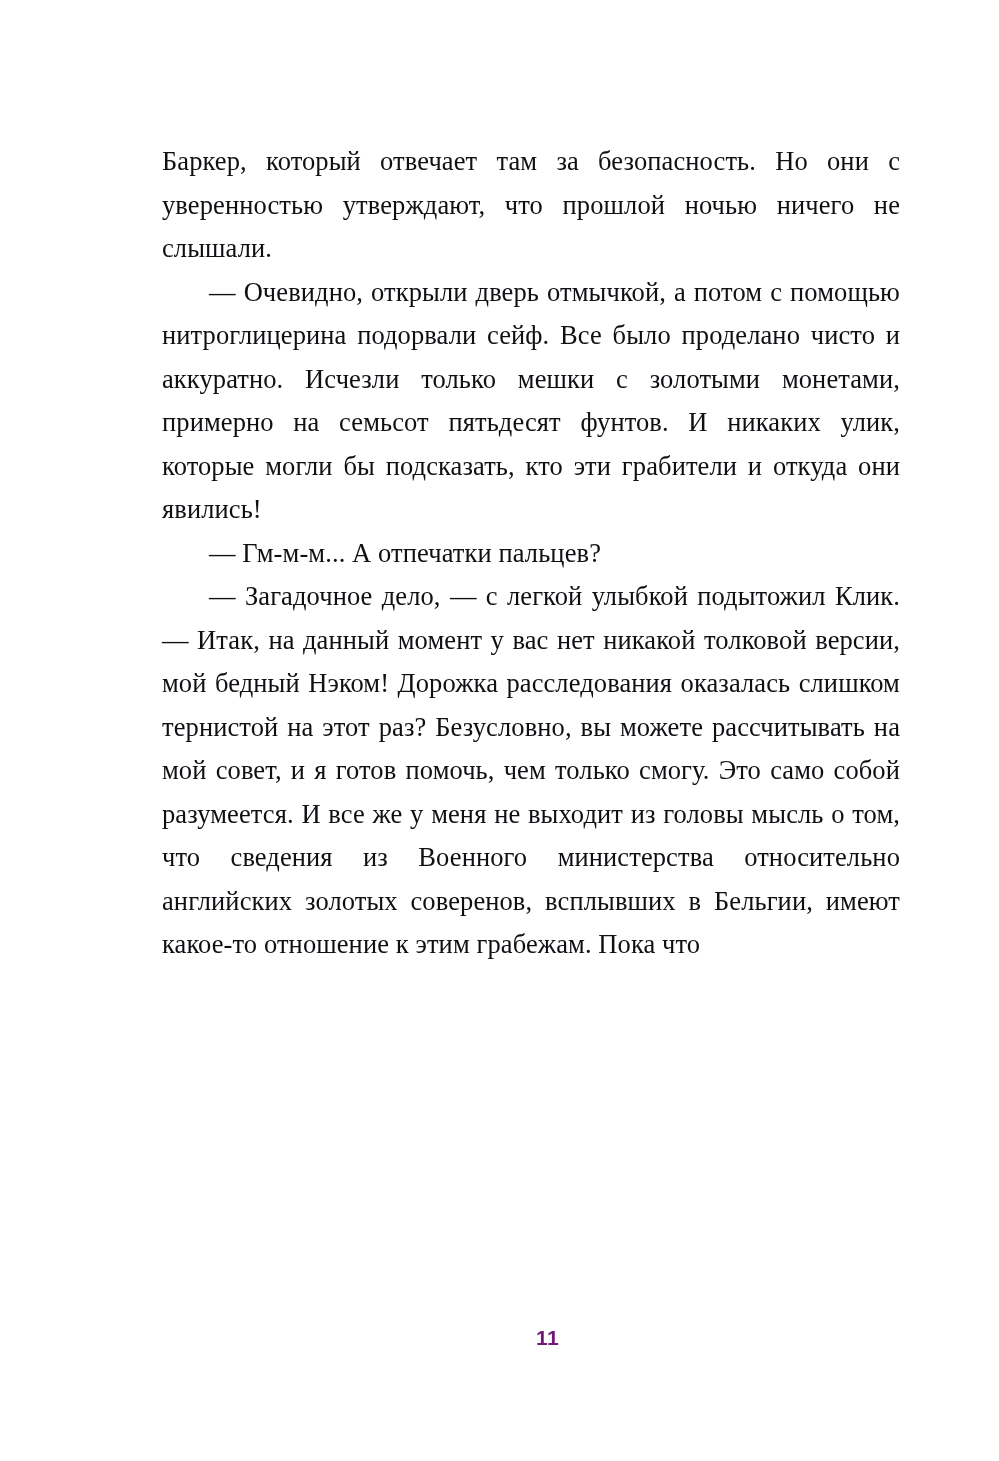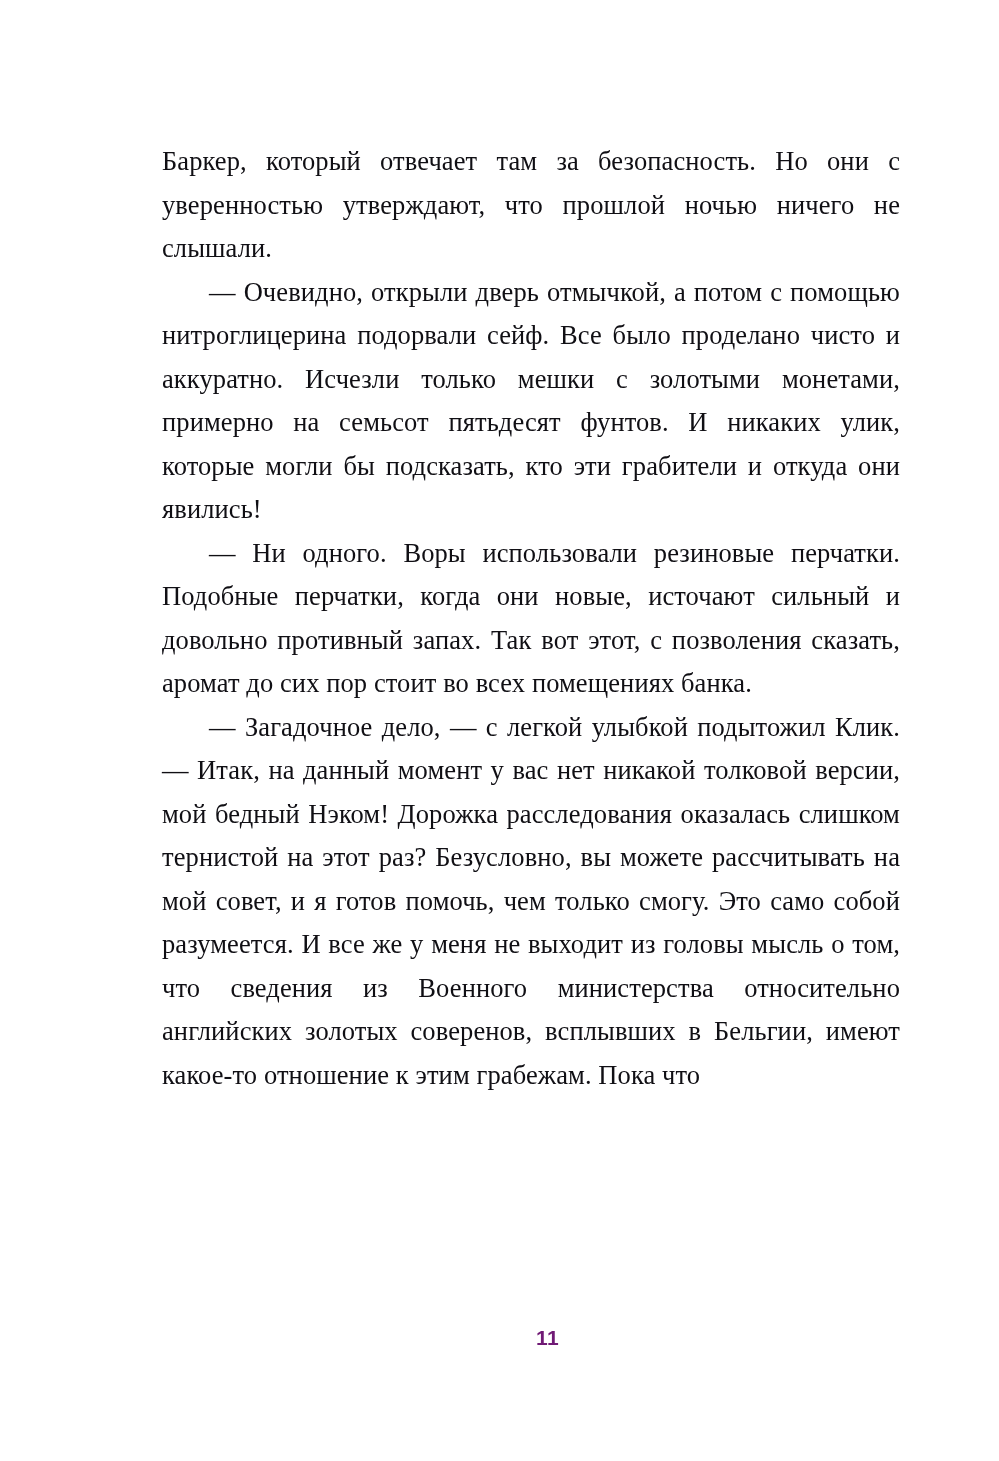--- a/index.html
+++ b/index.html
@@ -57,19 +57,19 @@
   }
 </style>
 </head>
 <body>
 
 <div class="page">
 
   <div class="text-block">
     <p class="para">Баркер, который отвечает там за безопасность. Но они с уверенностью утверждают, что прошлой ночью ничего не слышали.</p>
     <p class="para indent">— Очевидно, открыли дверь отмычкой, а потом с помощью нитроглицерина подорвали сейф. Все было проделано чисто и аккуратно. Исчезли только мешки с золотыми монетами, примерно на семьсот пятьдесят фунтов. И никаких улик, которые могли бы подсказать, кто эти грабители и откуда они явились!</p>
-    <p class="para indent">— Ни одного. Воры использовали резиновые перчатки. Подобные перчатки, когда они новые, источают сильный и довольно противный запах. Так вот этот, с позволения сказать, аромат до сих пор стоит во всех помещениях банка.</p>
+    <p class="para indent">— Гм-м-м... А отпечатки пальцев?</p>
     <p class="para indent">— Загадочное дело, — с легкой улыбкой подытожил Клик. — Итак, на данный момент у вас нет никакой толковой версии, мой бедный Нэком! Дорожка расследования оказалась слишком тернистой на этот раз? Безусловно, вы можете рассчитывать на мой совет, и я готов помочь, чем только смогу. Это само собой разумеется. И все же у меня не выходит из головы мысль о том, что сведения из Военного министерства относительно английских золотых соверенов, всплывших в Бельгии, имеют какое-то отношение к этим грабежам. Пока что</p>
   </div>
 
   <div class="page-number">11</div>
 
 </div>
 
 </body></html>

